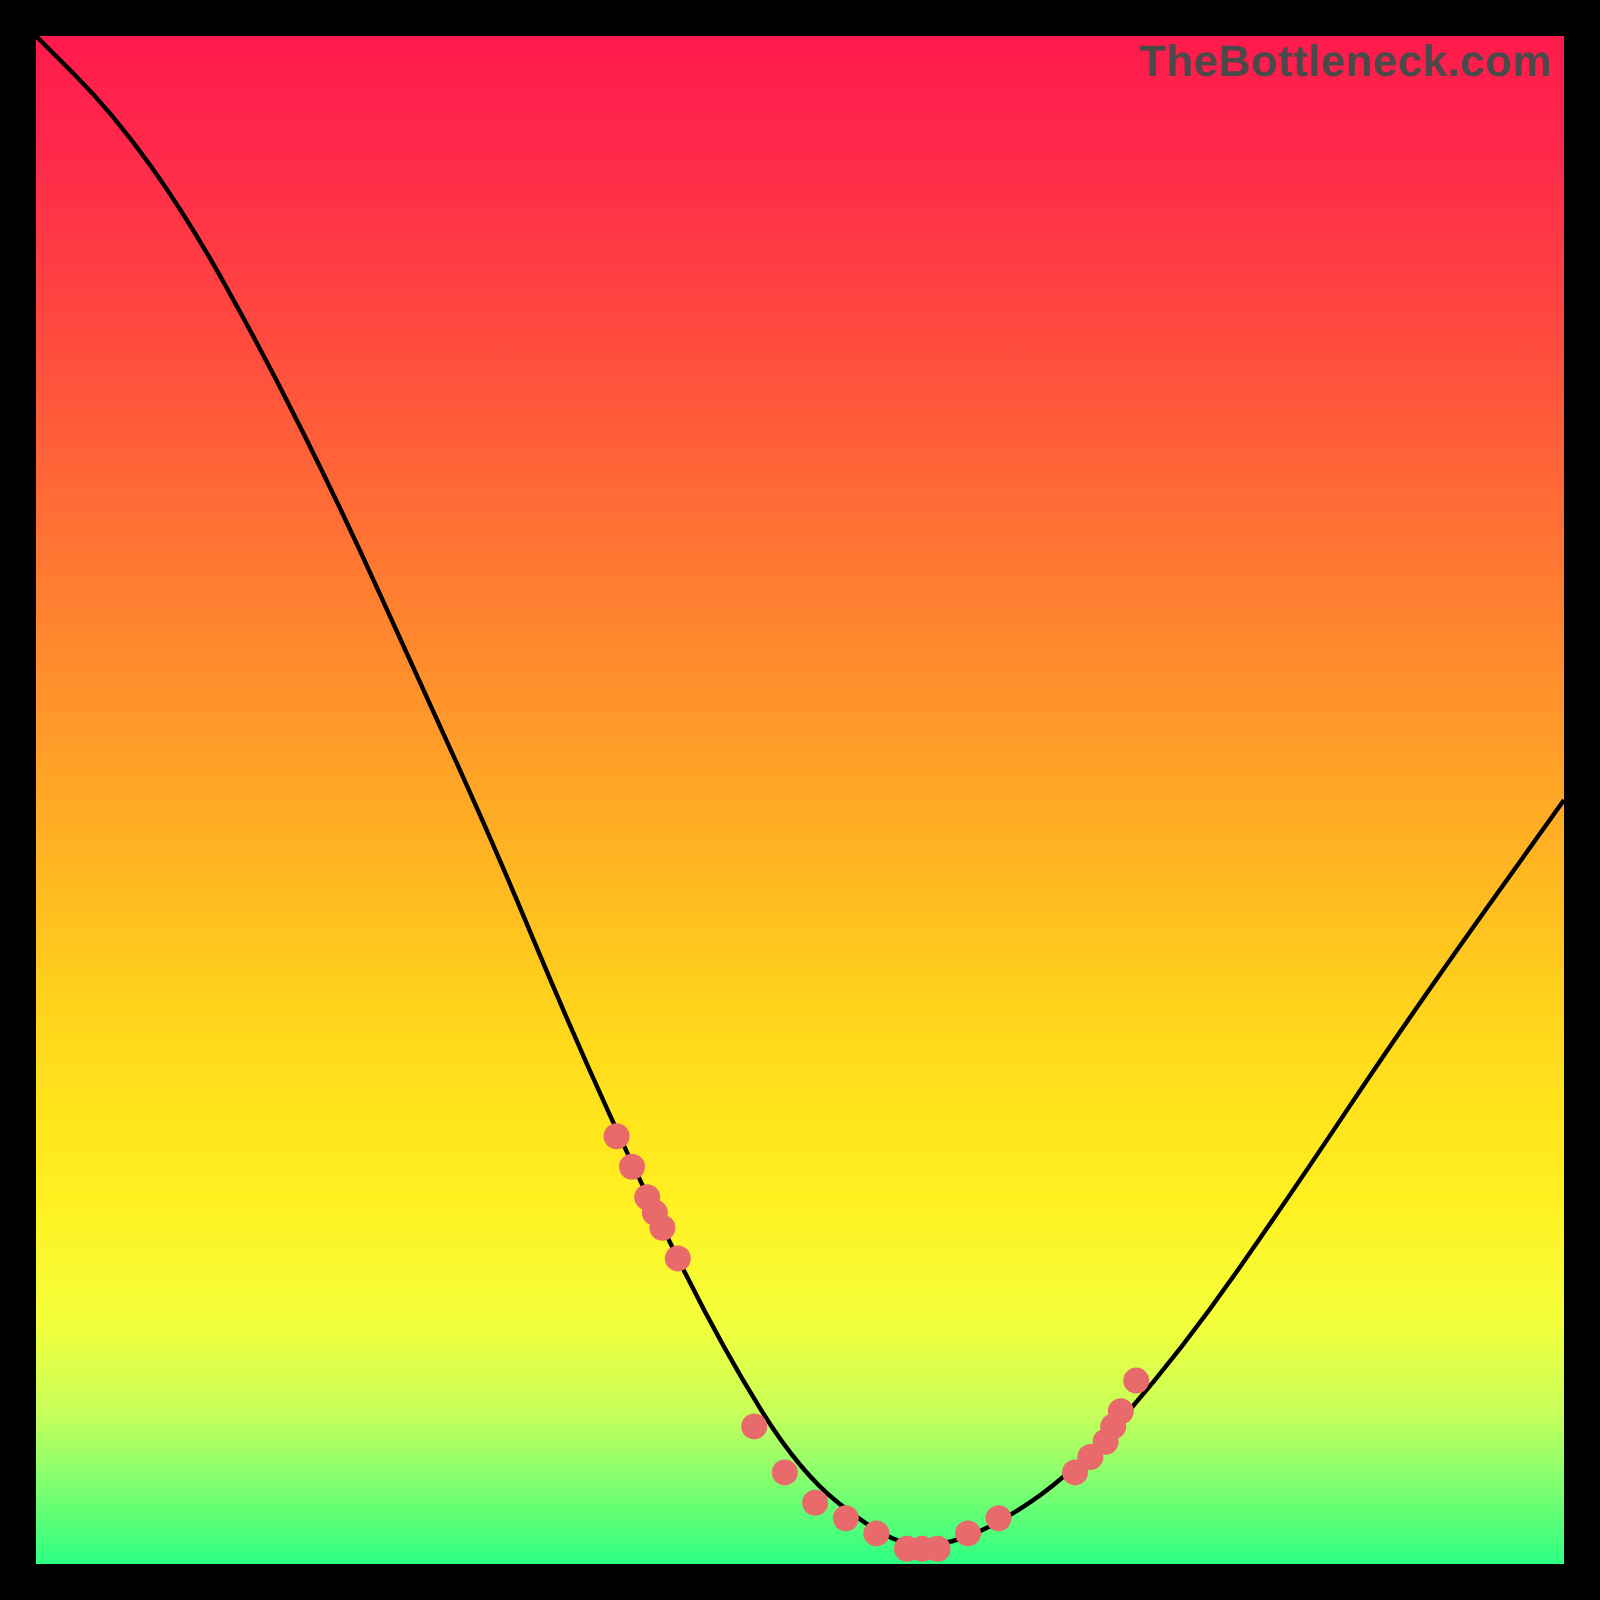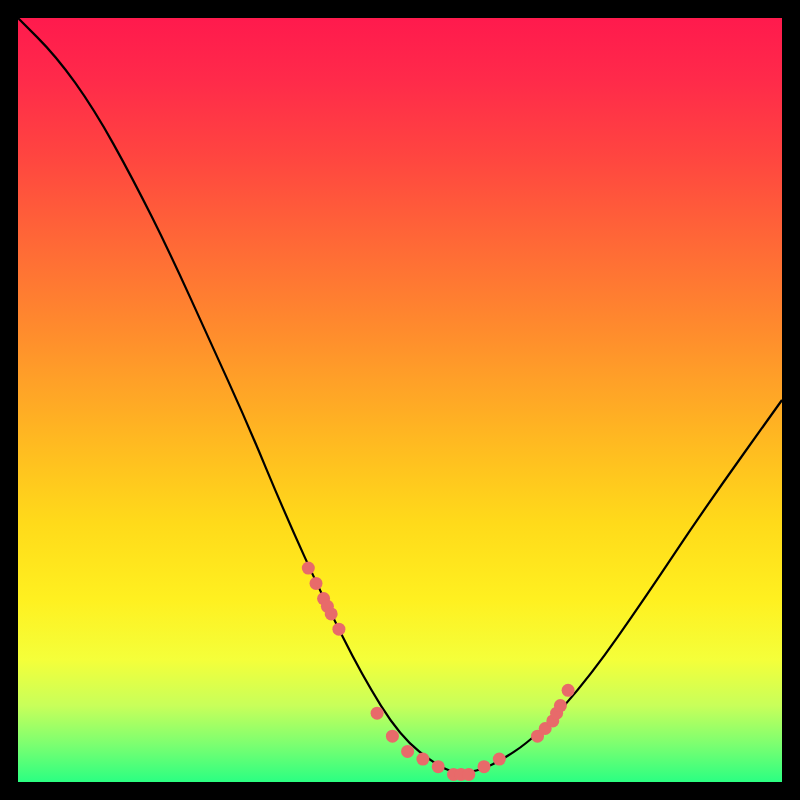--- a/index.html
+++ b/index.html
@@ -58,20 +58,21 @@
   .dot {
     fill: #e86a6a;
     stroke: none;
   }
 </style>
 </head>
 <body>
 
 <div class="outer">
   <div class="plot">
+    <div class="watermark">TheBottleneck.com</div>
     <svg class="curve" viewBox="0 0 764 764" preserveAspectRatio="none">
       <path id="curve-path" class="curve-path" d="M 0.0 0.0 Q 0.0 0.0 19.1 19.1 Q 38.2 38.2 57.3 64.9 Q 76.4 91.7 95.5 126.1 Q 114.6 160.4 133.7 198.6 Q 152.8 236.8 171.9 278.9 Q 191.0 320.9 210.1 362.9 Q 229.2 404.9 248.3 450.8 Q 267.4 496.6 286.5 538.6 Q 305.6 580.6 324.7 618.8 Q 343.8 657.0 362.9 687.6 Q 382.0 718.2 401.1 733.4 Q 420.2 748.7 431.7 752.5 Q 443.1 756.4 458.4 752.5 Q 473.7 748.7 496.6 733.4 Q 519.5 718.2 546.3 687.6 Q 573.0 657.0 599.7 618.8 Q 626.5 580.6 657.0 534.8 Q 687.6 489.0 725.8 435.5 T 764.0 382.0"></path>
       <g id="dots-group">
           <circle cx="290.3" cy="550.1" r="6.5" class="dot"></circle>
           <circle cx="298.0" cy="565.4" r="6.5" class="dot"></circle>
           <circle cx="305.6" cy="580.6" r="6.5" class="dot"></circle>
           <circle cx="309.4" cy="588.3" r="6.5" class="dot"></circle>
           <circle cx="313.2" cy="595.9" r="6.5" class="dot"></circle>
           <circle cx="320.9" cy="611.2" r="6.5" class="dot"></circle>
           <circle cx="359.1" cy="695.2" r="6.5" class="dot"></circle>

